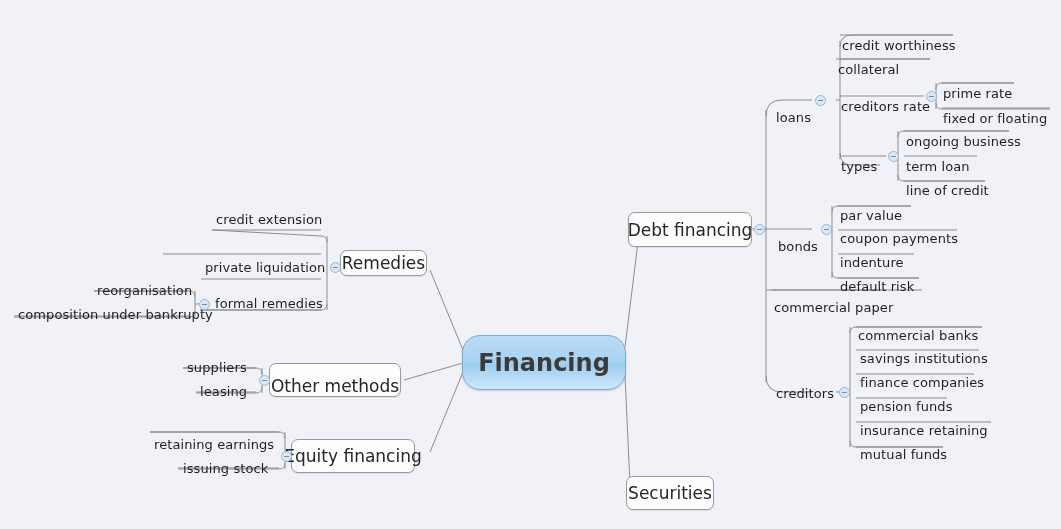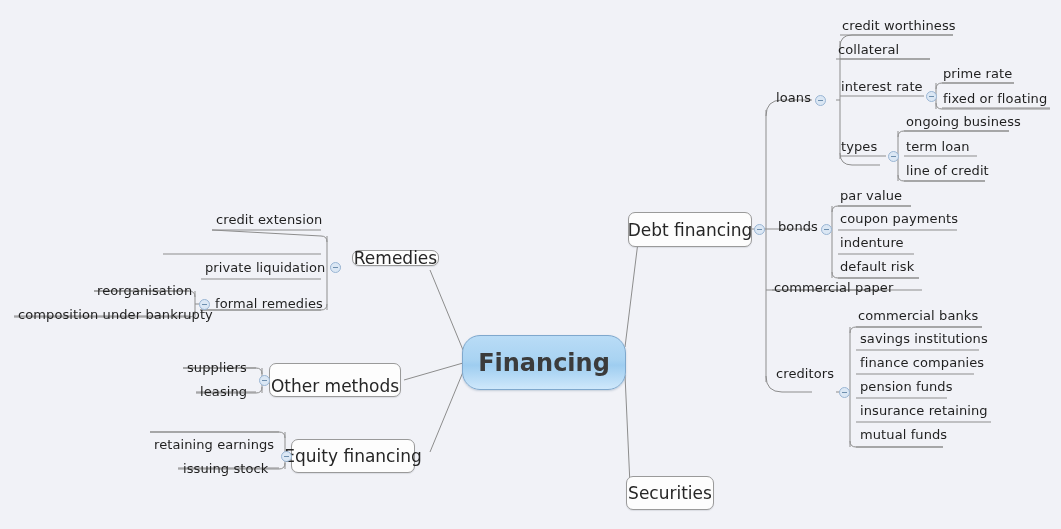--- a/index.html
+++ b/index.html
@@ -15,21 +15,21 @@
 
   
   .lbl{
     position:absolute;
     font-size:13px;
     color:#1f1f1f;
     white-space:nowrap;
     line-height:16px;
     letter-spacing:0.1px;
   }
-  .lbl.r{ text-align:left; }
+  .lbl.r{ text-align:left;margin-top:20px; }
   .lbl.l{ text-align:right; }
 
   
   .boxnode{
     position:absolute;
     background:#fdfdfd;
     border:1px solid #9a9a9a;
     border-radius:7px;
     font-size:17px;
     color:#262626;
@@ -186,21 +186,21 @@
   </div>
 
   <div class="boxnode" style="left:628px;top:212px;width:124px;height:35px;">
     <span>Debt financing</span>
   </div>
 
   <div class="boxnode" style="left:626px;top:476px;width:88px;height:34px;">
     <span>Securities</span>
   </div>
 
-  <div class="boxnode" style="left:340px;top:250px;width:87px;height:16px;margin-left:12px;">
+  <div class="boxnode" style="left:340px;top:250px;width:87px;height:26px;">
     <span>Remedies</span>
   </div>
 
   <div class="boxnode" style="left:269px;top:363px;width:132px;height:34px;align-items:flex-end;">
     <span>Other methods</span>
   </div>
 
   <div class="boxnode" style="left:291px;top:439px;width:124px;height:34px;">
     <span>Equity financing</span>
   </div>
@@ -218,21 +218,21 @@
     <span>creditors</span>
   </div>
 
   <div class="lbl r" style="left:842px;top:18px;">
     <span>credit worthiness</span>
   </div>
   <div class="lbl r" style="left:838px;top:42px;">
     <span>collateral</span>
   </div>
   <div class="lbl r" style="left:841px;top:79px;">
-    <span>interest rate</span>
+    <span>creditors rate</span>
   </div>
   <div class="lbl r" style="left:841px;top:139px;">
     <span>types</span>
   </div>
 
   <div class="lbl r" style="left:943px;top:66px;">
     <span>prime rate</span>
   </div>
   <div class="lbl r" style="left:943px;top:91px;">
     <span>fixed or floating</span>

